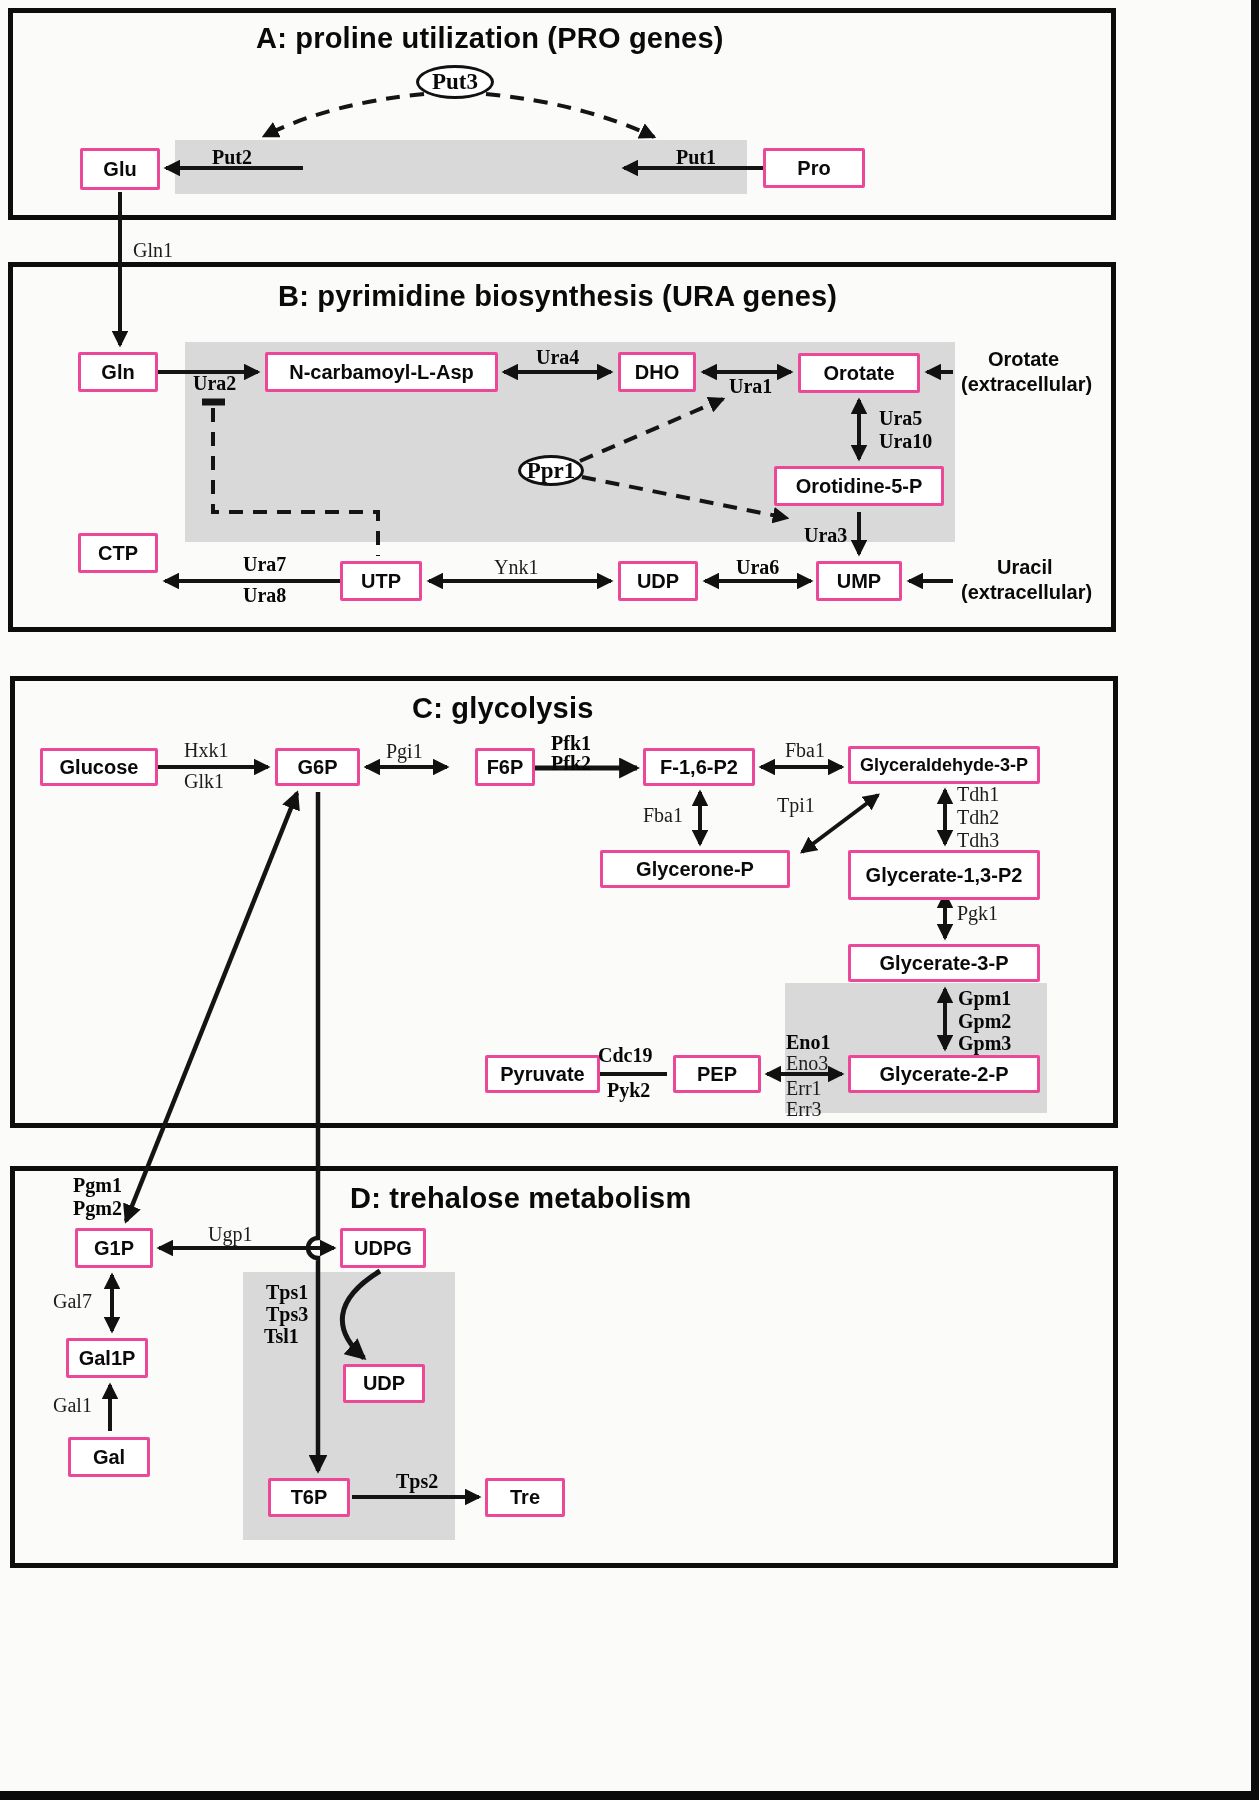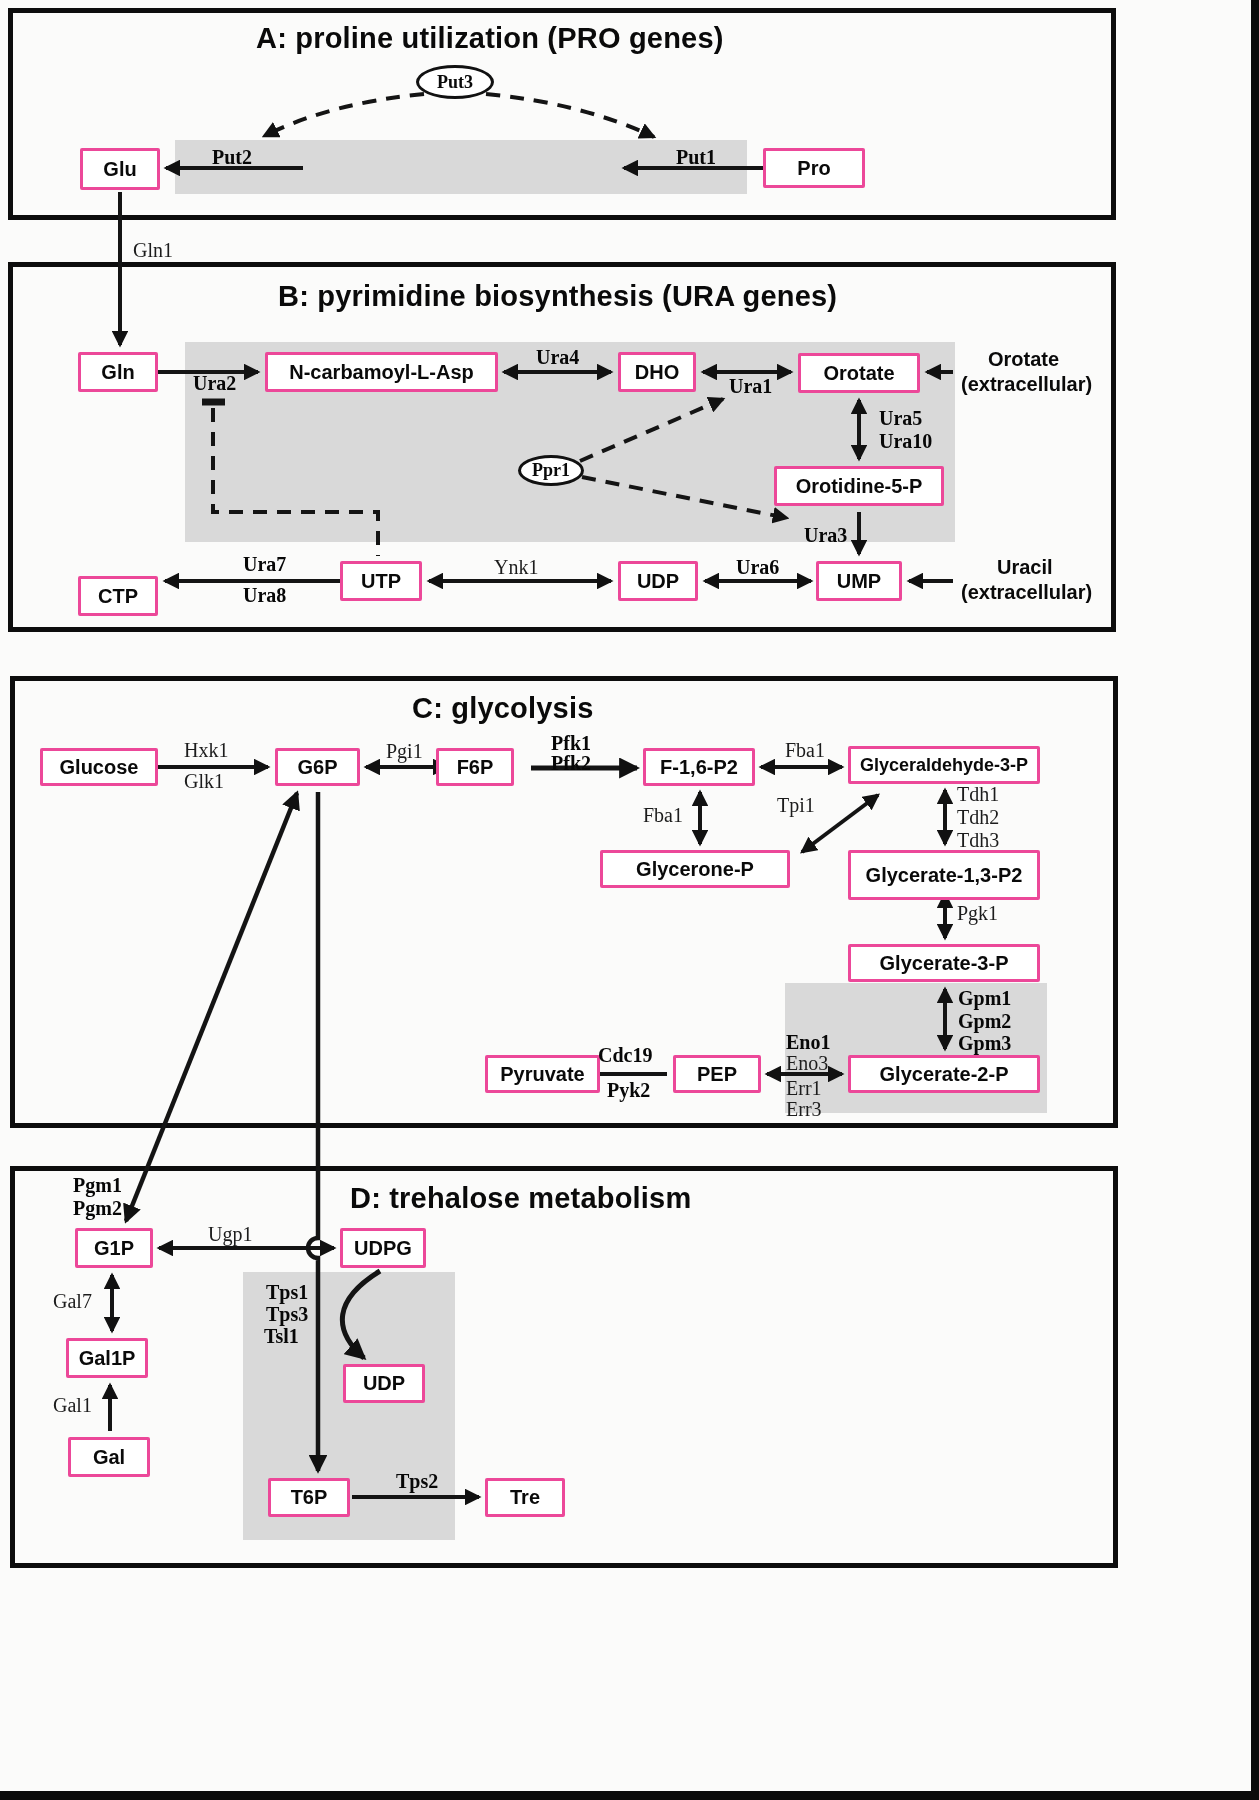--- a/index.html
+++ b/index.html
@@ -8,21 +8,21 @@
        font-family:"Liberation Sans",sans-serif;color:#0a0a0a}
   .panel{position:absolute;border:5px solid #0d0d0d;background:transparent;z-index:1}
   .shade{position:absolute;background:#d9d9d9;z-index:2}
   svg.arrows{position:absolute;left:0;top:0;z-index:3}
   .node{position:absolute;background:#fff;border:3px solid #ec4899;border-radius:2px;
         display:flex;align-items:center;justify-content:center;
         font-weight:700;font-size:20px;z-index:4;white-space:nowrap}
   .node.sm{font-size:18px}
   .ell{position:absolute;background:#fff;border:3px solid #111;border-radius:50%;
        display:flex;align-items:center;justify-content:center;
-       font-family:"Liberation Serif",serif;font-weight:700;font-size:18px;z-index:4}
+       font-family:"Liberation Serif",serif;font-weight:700;font-size:23px;z-index:4}
   .enz{position:absolute;font-family:"Liberation Serif",serif;font-size:20px;color:#1c1c1c;
        white-space:nowrap;z-index:5;line-height:1}
   .enz.b{font-weight:700;color:#070707}
   .title{position:absolute;font-size:29px;font-weight:600;letter-spacing:.2px;z-index:5;white-space:nowrap}
   .ext{position:absolute;font-size:20px;font-weight:600;white-space:nowrap;z-index:5;line-height:1}
   .edge{position:absolute;background:#0b0b0b;z-index:6}
 </style>
 </head>
 <body>
 
@@ -99,28 +99,28 @@
   <div class="ell" style="left:518px;top:455px;width:66px;height:31px">Ppr1</div>
 
   <div class="node" style="left:80px;top:148px;width:80px;height:42px">Glu</div>
   <div class="node" style="left:763px;top:148px;width:102px;height:40px">Pro</div>
 
   <div class="node" style="left:78px;top:352px;width:80px;height:40px">Gln</div>
   <div class="node" style="left:265px;top:352px;width:233px;height:40px">N-carbamoyl-L-Asp</div>
   <div class="node" style="left:618px;top:352px;width:78px;height:40px">DHO</div>
   <div class="node" style="left:798px;top:353px;width:122px;height:40px">Orotate</div>
   <div class="node" style="left:774px;top:466px;width:170px;height:40px">Orotidine-5-P</div>
-  <div class="node" style="left:78px;top:576px;width:80px;height:40px">CTP</div>
+  <div class="node" style="left:78px;top:533px;width:80px;height:40px">CTP</div>
   <div class="node" style="left:340px;top:561px;width:82px;height:40px">UTP</div>
   <div class="node" style="left:618px;top:561px;width:80px;height:40px">UDP</div>
   <div class="node" style="left:816px;top:561px;width:86px;height:40px">UMP</div>
 
   <div class="node" style="left:40px;top:748px;width:118px;height:38px">Glucose</div>
   <div class="node" style="left:275px;top:748px;width:85px;height:38px">G6P</div>
-  <div class="node" style="left:436px;top:748px;width:78px;height:38px">F6P</div>
+  <div class="node" style="left:475px;top:748px;width:60px;height:38px">F6P</div>
   <div class="node" style="left:643px;top:748px;width:112px;height:38px">F-1,6-P2</div>
   <div class="node sm" style="left:848px;top:746px;width:192px;height:38px">Glyceraldehyde-3-P</div>
   <div class="node" style="left:600px;top:850px;width:190px;height:38px">Glycerone-P</div>
   <div class="node" style="left:848px;top:850px;width:192px;height:50px">Glycerate-1,3-P2</div>
   <div class="node" style="left:848px;top:944px;width:192px;height:38px">Glycerate-3-P</div>
   <div class="node" style="left:848px;top:1055px;width:192px;height:38px">Glycerate-2-P</div>
   <div class="node" style="left:673px;top:1055px;width:88px;height:38px">PEP</div>
   <div class="node" style="left:485px;top:1055px;width:115px;height:38px">Pyruvate</div>
 
   <div class="node" style="left:75px;top:1228px;width:78px;height:40px">G1P</div>

